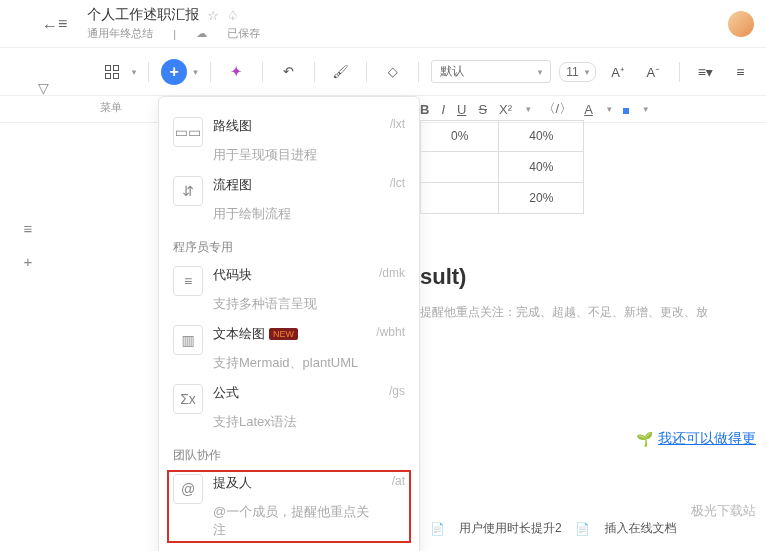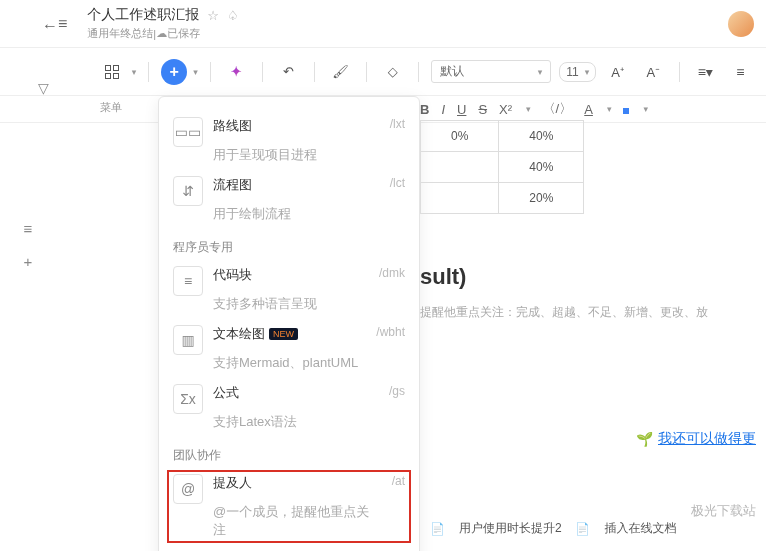--- a/index.html
+++ b/index.html
@@ -3,21 +3,21 @@
 <meta charset="utf-8">
 <style>
 *{margin:0;padding:0;box-sizing:border-box;font-family:-apple-system,BlinkMacSystemFont,"Segoe UI",sans-serif}
 body{background:#fff;width:766px;height:551px;overflow:hidden;position:relative;font-size:13px;color:#333}
 .top-bar{display:flex;align-items:center;padding:6px 12px;border-bottom:1px solid #eee;min-height:44px}
 .collapse-icon{color:#666;font-size:16px;margin-right:20px;cursor:pointer}
 .title-area{flex:1}
 .title-row{display:flex;align-items:center;gap:8px}
 .doc-title{font-size:14px;font-weight:500;color:#333}
 .star-icon,.bell-icon{color:#aaa;font-size:13px}
-.subtitle-row{display:flex;align-items:center;gap:0;color:#999;font-size:11px;margin-top:2px}
+.subtitle-row{display:flex;align-items:center;gap:20px;color:#999;font-size:11px;margin-top:2px}
 .avatar{width:26px;height:26px;border-radius:50%;background:linear-gradient(135deg,#f5d0a0,#e89050)}
 .toolbar{display:flex;align-items:center;padding:6px 12px;gap:8px;border-bottom:1px solid #eee;min-height:48px}
 .tb-group{display:flex;align-items:center;gap:4px}
 .tb-btn{width:28px;height:28px;display:flex;align-items:center;justify-content:center;border-radius:4px;color:#555;cursor:pointer}
 .grid-ic{display:grid;grid-template-columns:6px 6px;gap:2px}
 .grid-ic div{width:6px;height:6px;border:1px solid #555}
 .plus-btn{width:26px;height:26px;border-radius:50%;background:#3b82f6;color:#fff;display:flex;align-items:center;justify-content:center;font-size:16px;font-weight:bold;cursor:pointer}
 .dropdown-arr{color:#999;font-size:9px;margin-left:2px}
 .sep{width:1px;height:20px;background:#e0e0e0;margin:0 4px}
 .ai-ic{background:linear-gradient(135deg,#7c3aed,#ec4899);-webkit-background-clip:text;-webkit-text-fill-color:transparent;font-weight:bold}
@@ -31,21 +31,21 @@
 .menu-label{position:absolute;left:100px;top:100px;font-size:11px;color:#999}
 .dropdown{position:absolute;left:158px;top:96px;width:262px;background:#fff;border:1px solid #e5e5e5;border-radius:6px;box-shadow:0 4px 16px rgba(0,0,0,0.08);padding-top:14px}
 .dd-item{display:flex;align-items:flex-start;padding:6px 14px;cursor:pointer;gap:10px;position:relative}
 .dd-item.hl::after{content:"";position:absolute;inset:2px 8px;border:2px solid #d93025;pointer-events:none}
 .dd-icon{width:30px;height:30px;border:1px solid #e0e0e0;border-radius:4px;display:flex;align-items:center;justify-content:center;color:#888;font-size:14px;flex-shrink:0;background:#fff}
 .dd-text{flex:1;min-width:0}
 .dd-title{font-size:13px;color:#333;display:flex;align-items:center;gap:4px}
 .dd-desc{font-size:13px;color:#aaa;margin-top:11px}
 .dd-shortcut{font-size:12px;color:#bbb;margin-left:6px}
 .dd-section{padding:10px 14px 4px;font-size:12px;color:#888}
-.new-badge{background:#0f172a;color:#f08030;font-size:9px;padding:1px 4px;border-radius:2px;font-weight:500}
+.new-badge{background:#7f1d1d;color:#f08030;font-size:9px;padding:1px 4px;border-radius:2px;font-weight:500}
 .content{position:absolute;left:420px;top:120px;right:10px}
 .tbl{border-collapse:collapse}
 .tbl td{border:1px solid #ddd;padding:8px 30px;text-align:right;font-size:12px;color:#555}
 .result-h{font-size:22px;font-weight:bold;color:#333;margin-top:50px}
 .result-sub{font-size:12px;color:#aaa;margin-top:14px}
 .banner{position:absolute;right:10px;top:430px;display:flex;align-items:center;gap:4px;font-size:14px;color:#1a73e8;font-weight:500}
 .seedling{font-size:14px}
 .bottom-row{position:absolute;left:430px;bottom:14px;display:flex;align-items:center;gap:14px;font-size:12px;color:#555}
 .watermark{position:absolute;right:10px;bottom:31px;font-size:13px;color:#888;opacity:0.6}
 .sig{display:inline-block;width:6px;height:6px;background:#3b82f6}

